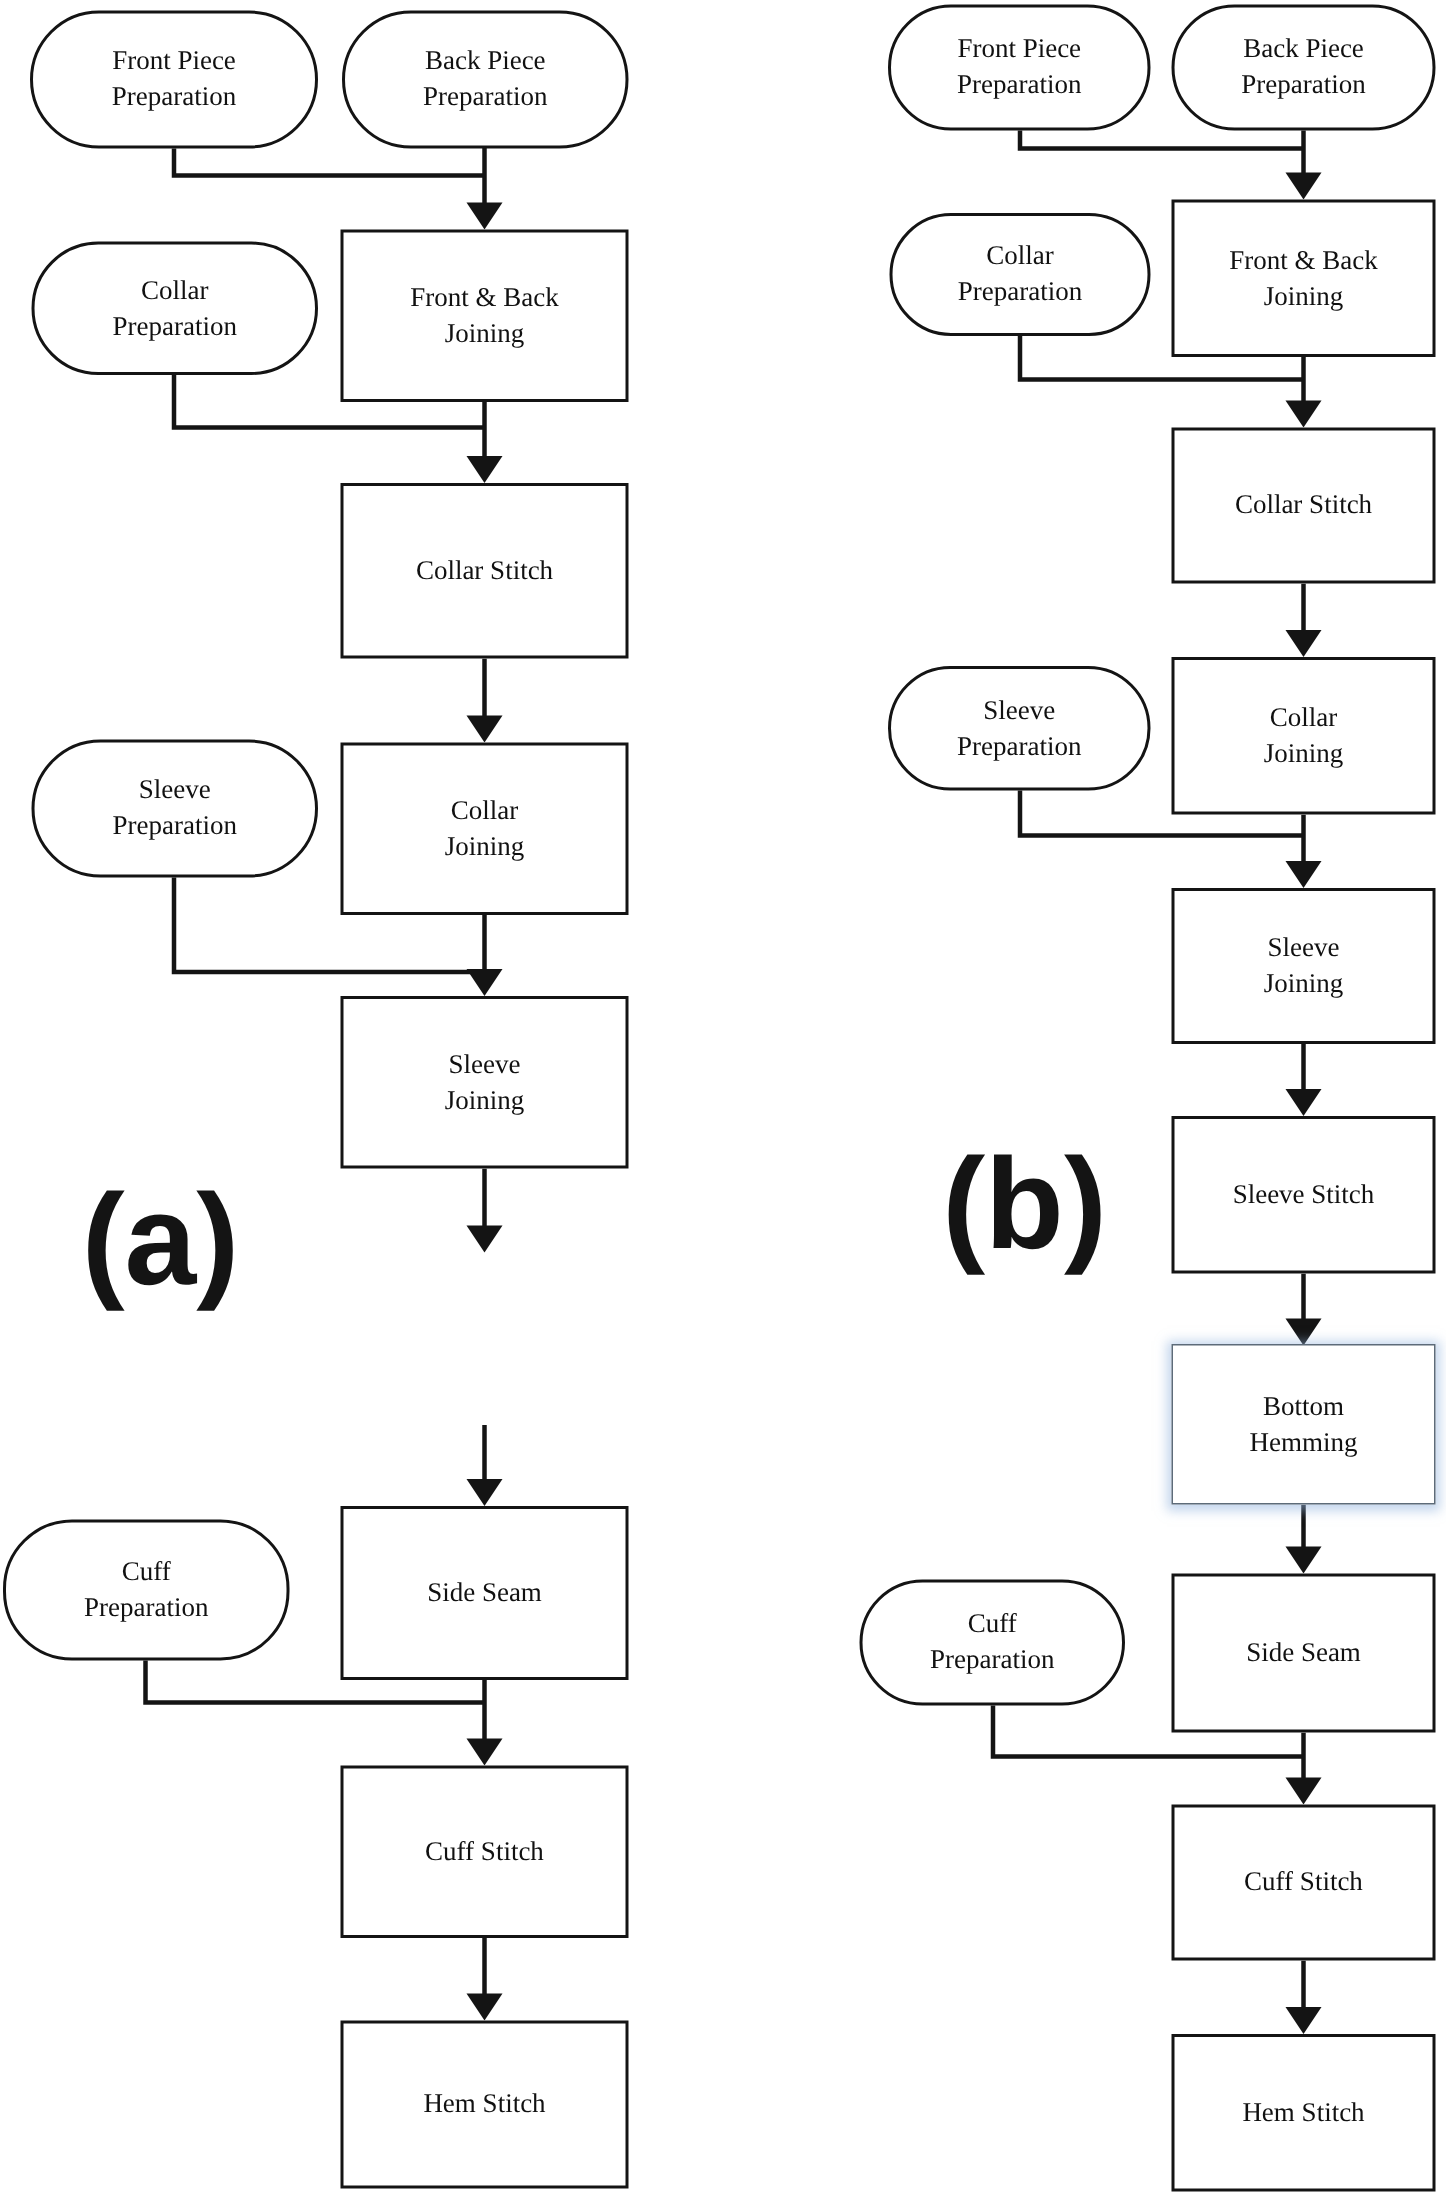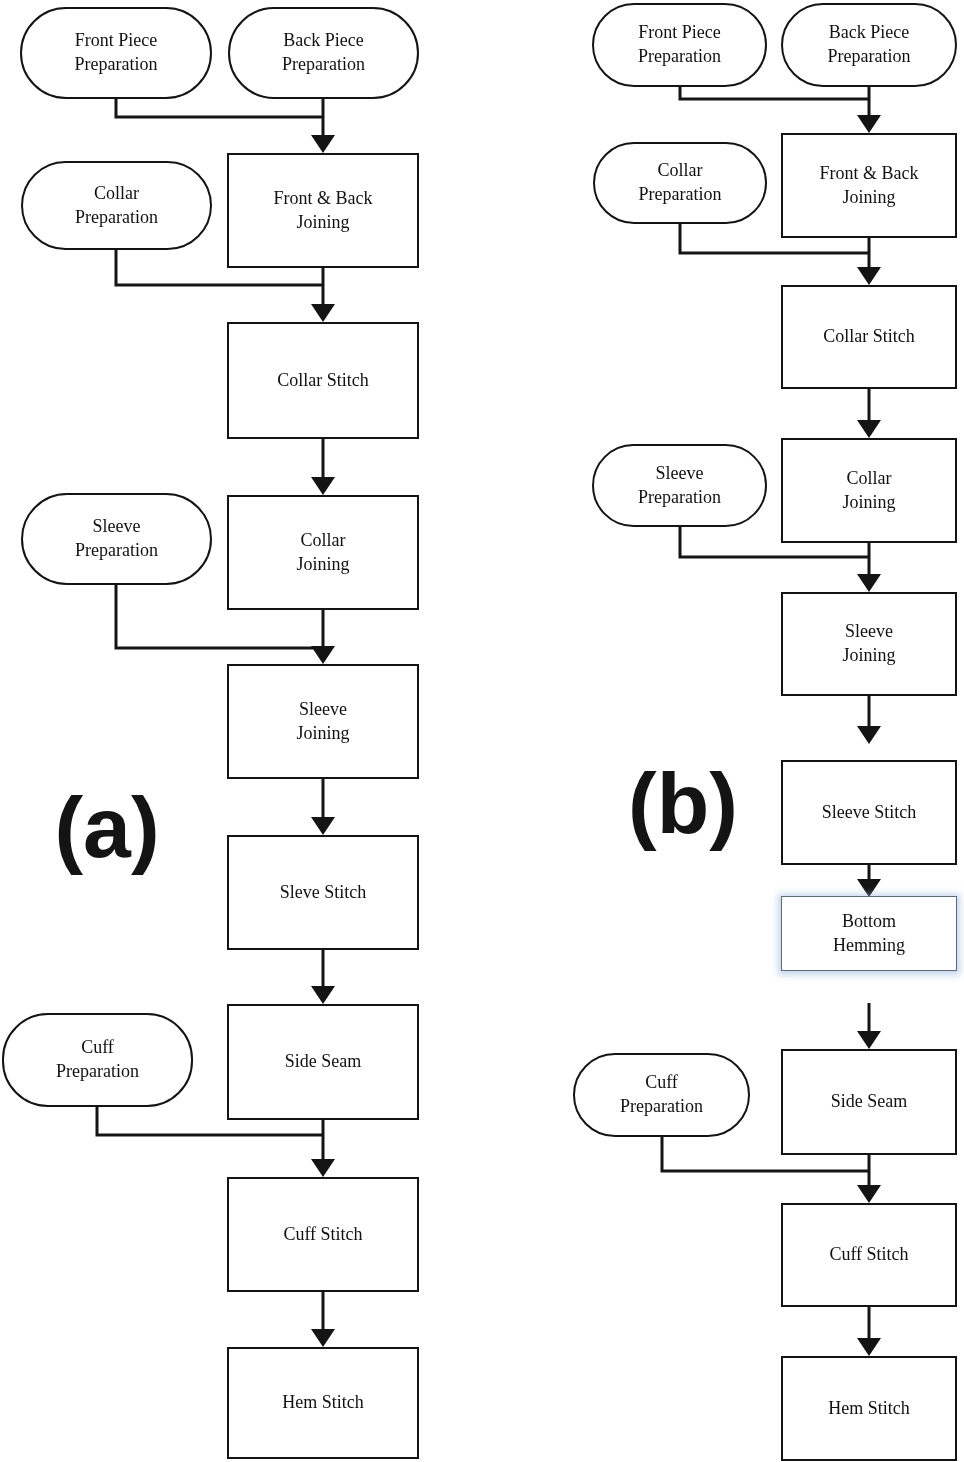--- a/index.html
+++ b/index.html
@@ -106,21 +106,20 @@
   <div class="node terminator" style="left:21px; top:161px; width:191px; height:89px;">Collar
 Preparation</div>
   <div class="node process" style="left:227px; top:322px; width:192px; height:117px;">Collar Stitch</div>
   <div class="node process" style="left:227px; top:495px; width:192px; height:115px;">Collar
 Joining</div>
   <div class="node terminator" style="left:21px; top:493px; width:191px; height:92px;">Sleeve
 Preparation</div>
   <div class="node process" style="left:227px; top:664px; width:192px; height:115px;">Sleeve
 Joining</div>
   <div class="panel-label" style="left:37px; top:770px; width:140px; height:114px;">(a)</div>
-  <div class="node process" style="left:227px; top:835px; width:192px; height:115px;">Sleve Stitch</div>
   <div class="node terminator" style="left:2px; top:1013px; width:191px; height:94px;">Cuff
 Preparation</div>
   <div class="node process" style="left:227px; top:1004px; width:192px; height:116px;">Side Seam</div>
   <div class="node process" style="left:227px; top:1177px; width:192px; height:115px;">Cuff Stitch</div>
   <div class="node process" style="left:227px; top:1347px; width:192px; height:112px;">Hem Stitch</div>
 
   <div class="node terminator-b" style="left:592px; top:3px; width:175px; height:84px;">Front Piece
 Preparation</div>
   <div class="node terminator-b" style="left:781px; top:3px; width:176px; height:84px;">Back Piece
 Preparation</div>
@@ -128,23 +127,23 @@
 Joining</div>
   <div class="node terminator-b" style="left:593px; top:142px; width:174px; height:82px;">Collar
 Preparation</div>
   <div class="node process" style="left:781px; top:285px; width:176px; height:104px;">Collar Stitch</div>
   <div class="node process" style="left:781px; top:438px; width:176px; height:105px;">Collar
 Joining</div>
   <div class="node terminator-b" style="left:592px; top:444px; width:175px; height:83px;">Sleeve
 Preparation</div>
   <div class="node process" style="left:781px; top:592px; width:176px; height:104px;">Sleeve
 Joining</div>
-  <div class="node process" style="left:781px; top:760px; width:176px; height:105px;">Sleeve Stitch</div>
+  <div class="node process" style="left:781px; top:744px; width:176px; height:105px;">Sleeve Stitch</div>
   <div class="panel-label" style="left:613px; top:750px; width:140px; height:106px;">(b)</div>
-  <div class="node highlight" style="left:781px; top:896px; width:176px; height:75px;">Bottom
+  <div class="node highlight" style="left:781px; top:896px; width:176px; height:107px;">Bottom
 Hemming</div>
   <div class="node terminator-b" style="left:573px; top:1053px; width:177px; height:84px;">Cuff
 Preparation</div>
   <div class="node process" style="left:781px; top:1049px; width:176px; height:106px;">Side Seam</div>
   <div class="node process" style="left:781px; top:1203px; width:176px; height:104px;">Cuff Stitch</div>
   <div class="node process" style="left:781px; top:1356px; width:176px; height:105px;">Hem Stitch</div>
 
 </div>
 
 </body></html>

